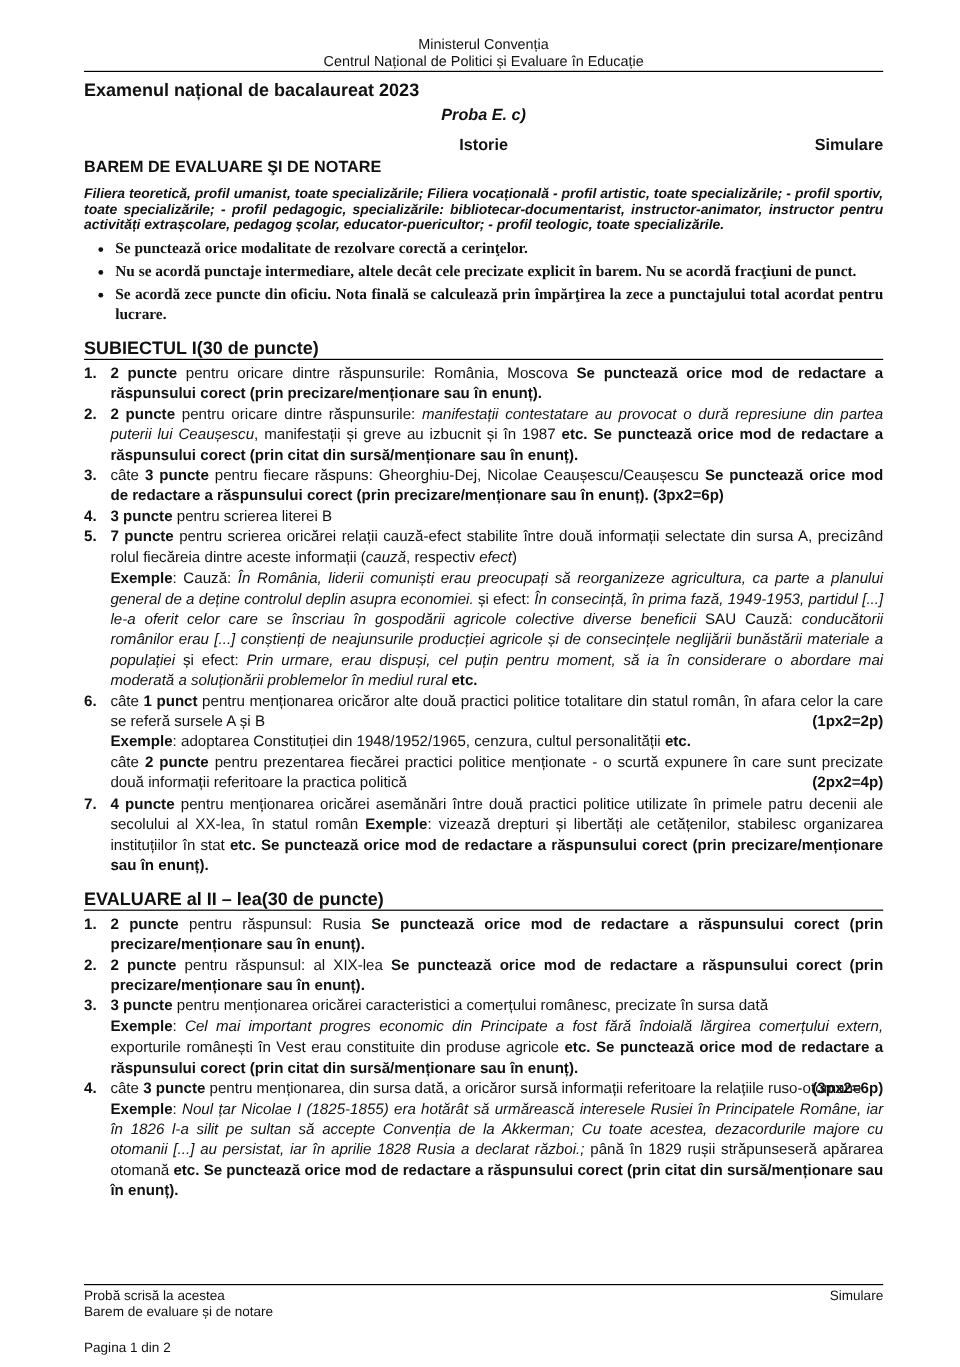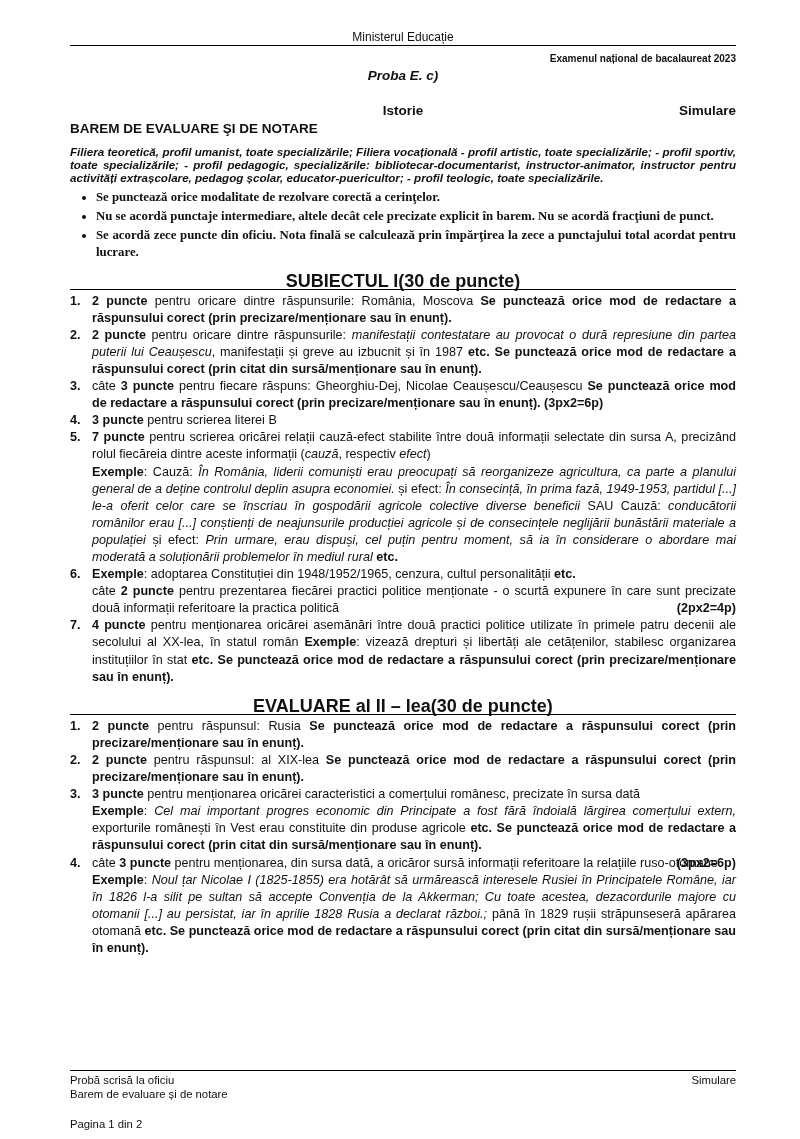--- a/index.html
+++ b/index.html
@@ -6,37 +6,37 @@
   .page{
     position:relative;
     width:800px;height:1139px;
     background:#ffffff;color:#111;
     font-family:"Liberation Sans","DejaVu Sans",sans-serif;
     box-sizing:border-box;
     padding:30px 64px 0 70px;
     overflow:hidden;
   }
   .doc-header{text-align:center;font-size:12px;line-height:14px;border-bottom:1.5px solid #000;padding-bottom:1px;}
-  .exam-title{text-align:right;font-weight:bold;font-size:10px;margin-top:7px;}
+  .exam-title{text-align:left;font-weight:bold;font-size:15px;margin-top:7px;}
   .proba{text-align:center;font-weight:bold;font-size:13.5px;margin-top:4px;font-style:italic;}
-  .subject-row{position:relative;text-align:center;font-weight:bold;font-size:13.5px;margin-top:20px;}
+  .subject-row{position:relative;text-align:center;font-weight:bold;font-size:13.5px;margin-top:10px;}
   .subject-row .variant{position:absolute;right:0;top:0;}
   .barem-title{font-weight:bold;font-size:13.5px;margin-top:3px;}
   .filiera{
     margin-top:9px;
     font-size:11.6px;line-height:13.2px;
     font-weight:bold;font-style:italic;
     text-align:justify;
   }
   .notes{margin:4px 0 0 0;padding-left:26px;font-weight:bold;font-size:12.8px;line-height:17px;font-family:Liberation Serif, serif;}
   .notes li{text-align:justify;margin:2px 0;}
   .section{margin-top:12px;}
   .section-head{
-    display:flex;justify-content:center;
-    font-weight:bold;font-size:18px;line-height:16px;
+    display:flex;justify-content:flex-start;
+    font-weight:bold;font-size:15px;line-height:16px;
     border-bottom:1.5px solid #000;margin-bottom:3px;
   }
   .items{margin:0;padding:0;list-style:none;font-size:12.6px;line-height:17.1px;}
   .item{display:flex;margin:0;}
   .item-num{width:22px;flex-shrink:0;font-weight:bold;}
   .item-body{flex:1;}
   .para{position:relative;text-align:justify;}
   .r-b{font-weight:bold;}
   .r-i{font-style:italic;}
   .tally{position:absolute;right:0;bottom:0;font-weight:bold;}
@@ -47,21 +47,22 @@
   }
   .f-row{display:flex;justify-content:space-between;align-items:flex-start;}
   .f-page{margin-top:16px;}
 </style>
 </head>
 <body>
 
 <div class="page">
 
   <div class="doc-header">
-    <div>Ministerul Educație</div>
+    <div>Ministerul Convenția</div>
+    <div>Centrul Național de Politici și Evaluare în Educație</div>
   </div>
 
   <div class="exam-title">Examenul național de bacalaureat 2023</div>
   <div class="proba">Proba E. c)</div>
 
   <div class="subject-row">
     <span>Istorie</span>
     <span class="variant">Simulare</span>
   </div>
 
@@ -108,20 +109,21 @@
         <li class="item">
           <span class="item-num">5.</span>
           <div class="item-body">
             <div class="para"><span class="r-b">7 puncte </span><span class="r-n">pentru scrierea oricărei relații cauză-efect stabilite între două informații selectate din sursa A, precizând rolul fiecăreia dintre aceste informații (</span><span class="r-i">cauză</span><span class="r-n">, respectiv </span><span class="r-i">efect</span><span class="r-n">)</span></div>
             <div class="para"><span class="r-b">Exemple</span><span class="r-n">: Cauză: </span><span class="r-i">În România, liderii comuniști erau preocupați să reorganizeze agricultura, ca parte a planului general de a deține controlul deplin asupra economiei.</span><span class="r-n"> și efect: </span><span class="r-i">În consecință, în prima fază, 1949-1953, partidul [...] le-a oferit celor care se înscriau în gospodării agricole colective diverse beneficii</span><span class="r-n"> SAU Cauză: </span><span class="r-i">conducătorii românilor erau [...] conștienți de neajunsurile producției agricole și de consecințele neglijării bunăstării materiale a populației</span><span class="r-n"> și efect: </span><span class="r-i">Prin urmare, erau dispuși, cel puțin pentru moment, să ia în considerare o abordare mai moderată a soluționării problemelor în mediul rural </span><span class="r-b">etc.</span></div>
           </div>
         </li>
         <li class="item">
           <span class="item-num">6.</span>
           <div class="item-body">
+            <div class="para"><span class="r-n">câte </span><span class="r-b">1 punct </span><span class="r-n">pentru menționarea oricăror alte două practici politice totalitare din statul român, în afara celor la care se referă sursele A și B</span><span class="tally">(1px2=2p)</span></div>
             <div class="para"><span class="r-b">Exemple</span><span class="r-n">: adoptarea Constituției din 1948/1952/1965, cenzura, cultul personalității </span><span class="r-b">etc.</span></div>
             <div class="para"><span class="r-n">câte </span><span class="r-b">2 puncte </span><span class="r-n">pentru prezentarea fiecărei practici politice menționate - o scurtă expunere în care sunt precizate două informații referitoare la practica politică</span><span class="tally">(2px2=4p)</span></div>
           </div>
         </li>
         <li class="item">
           <span class="item-num">7.</span>
           <div class="item-body">
             <div class="para"><span class="r-b">4 puncte </span><span class="r-n">pentru menționarea oricărei asemănări între două practici politice utilizate în primele patru decenii ale secolului al XX-lea, în statul român </span><span class="r-b">Exemple</span><span class="r-n">: vizează drepturi și libertăți ale cetățenilor, stabilesc organizarea instituțiilor în stat </span><span class="r-b">etc. Se punctează orice mod de redactare a răspunsului corect (prin precizare/menționare sau în enunț).</span></div>
           </div>
         </li>
@@ -159,21 +161,21 @@
             <div class="para"><span class="r-n">câte </span><span class="r-b">3 puncte </span><span class="r-n">pentru menționarea, din sursa dată, a oricăror sursă informații referitoare la relațiile ruso-otomane</span><span class="tally">(3px2=6p)</span></div>
             <div class="para"><span class="r-b">Exemple</span><span class="r-n">: </span><span class="r-i">Noul țar Nicolae I (1825-1855) era hotărât să urmărească interesele Rusiei în Principatele Române, iar în 1826 l-a silit pe sultan să accepte Convenția de la Akkerman;</span><span class="r-n"> </span><span class="r-i">Cu toate acestea, dezacordurile majore cu otomanii [...] au persistat, iar în aprilie 1828 Rusia a declarat război.;</span><span class="r-n"> până în 1829 rușii străpunseseră apărarea otomană </span><span class="r-b">etc. Se punctează orice mod de redactare a răspunsului corect (prin citat din sursă/menționare sau în enunț).</span></div>
           </div>
         </li>
       </ol>
   </div>
 
   <div class="doc-footer">
     <div class="f-row">
       <div>
-        <div>Probă scrisă la oficiu</div>
+        <div>Probă scrisă la acestea</div>
         <div>Barem de evaluare și de notare</div>
       </div>
       <div>Simulare</div>
     </div>
     <div class="f-page">Pagina 1 din 2</div>
   </div>
 
 </div>
 
 </body></html>

